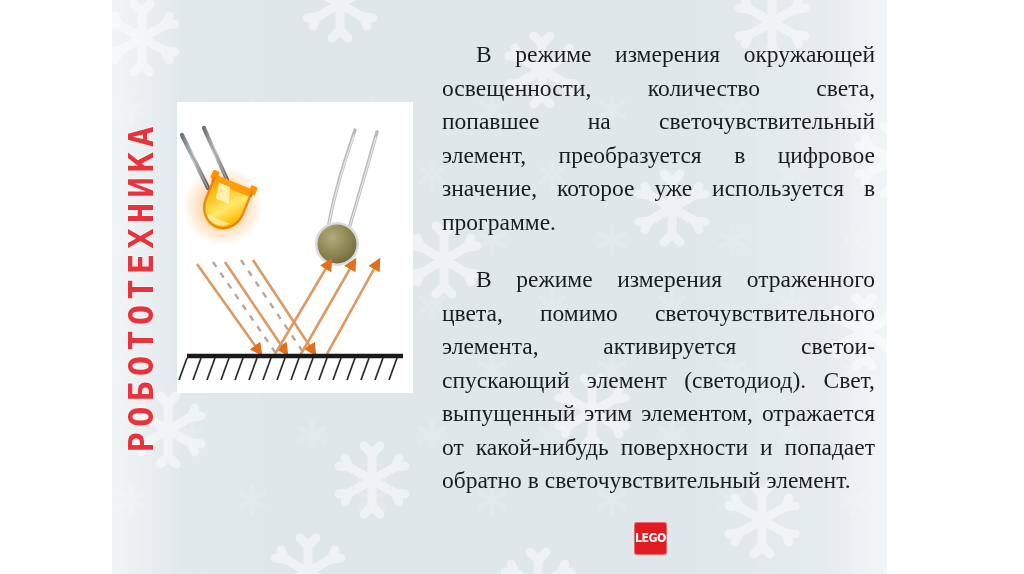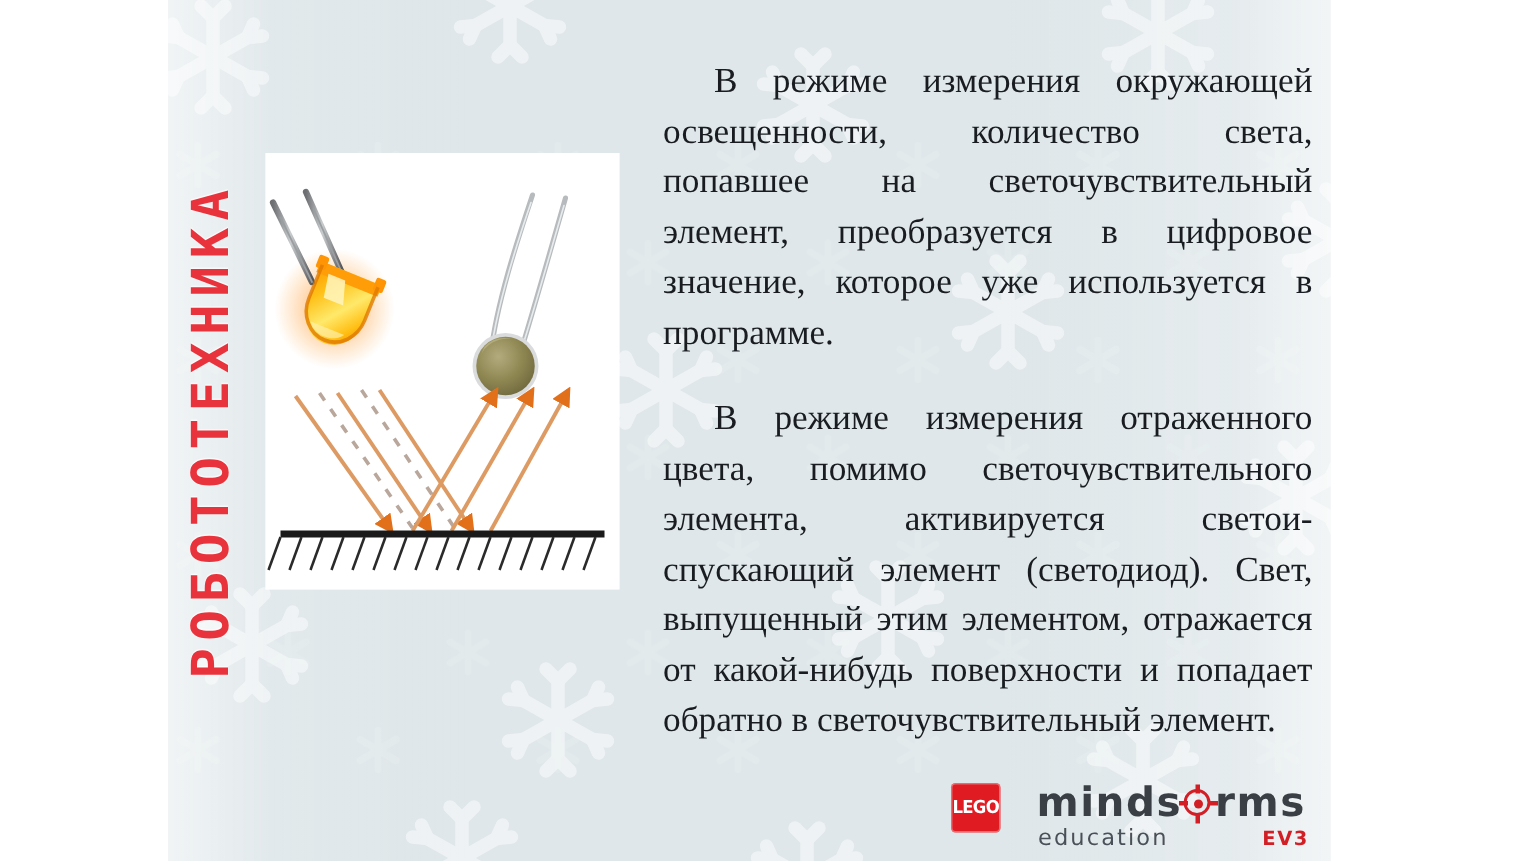--- a/index.html
+++ b/index.html
@@ -114,21 +114,21 @@
   .para:last-child { margin-bottom: 0; }
 
   
   #logo {
     position: absolute;
     left: 522px;     
     top: 522px;
     z-index: 7;
     display: flex;
     align-items: flex-start;
-    gap: 24px;
+    gap: 14px;
     justify-content: flex-end;
   }
   #lego-mark {
     width: 33px;
     height: 33px;
     background: #e01b22;
     border-radius: 3px;
     display: flex;
     align-items: center;
     justify-content: center;
@@ -427,32 +427,16 @@
 
     <div id="text-col">
       <p class="para">В режиме измерения окружающей освещенности, количество света, попавшее на светочувствительный элемент, преобразуется в цифровое значение, которое уже используется в программе.</p>
       <p class="para">В режиме измерения отраженного цвета, помимо светочувствительного элемента, активируется светои-спускающий элемент (светодиод). Свет, выпущенный этим элементом, отражается от какой-нибудь поверхности и попадает обратно в светочувствительный элемент.</p>
     </div>
 
     <div id="logo">
       <div id="lego-mark">
         <span>LEGO</span>
       </div>
-      <div id="logo-words">
-        <div id="mindstorms-row">
-          <span class="ms-a">minds</span>
-          <span id="ms-target">
-            <span class="ring"></span>
-            <span class="dot"></span>
-            <span class="tick l"></span>
-            <span class="tick r"></span>
-            <span class="tick t"></span>
-            <span class="tick b"></span>
-          </span>
-          <span class="ms-b">rms</span>
-        </div>
-        <div id="education">education</div>
-        <div id="ev3">EV3</div>
-      </div>
     </div>
 
   </div>
 </div>
 
 </body></html>

